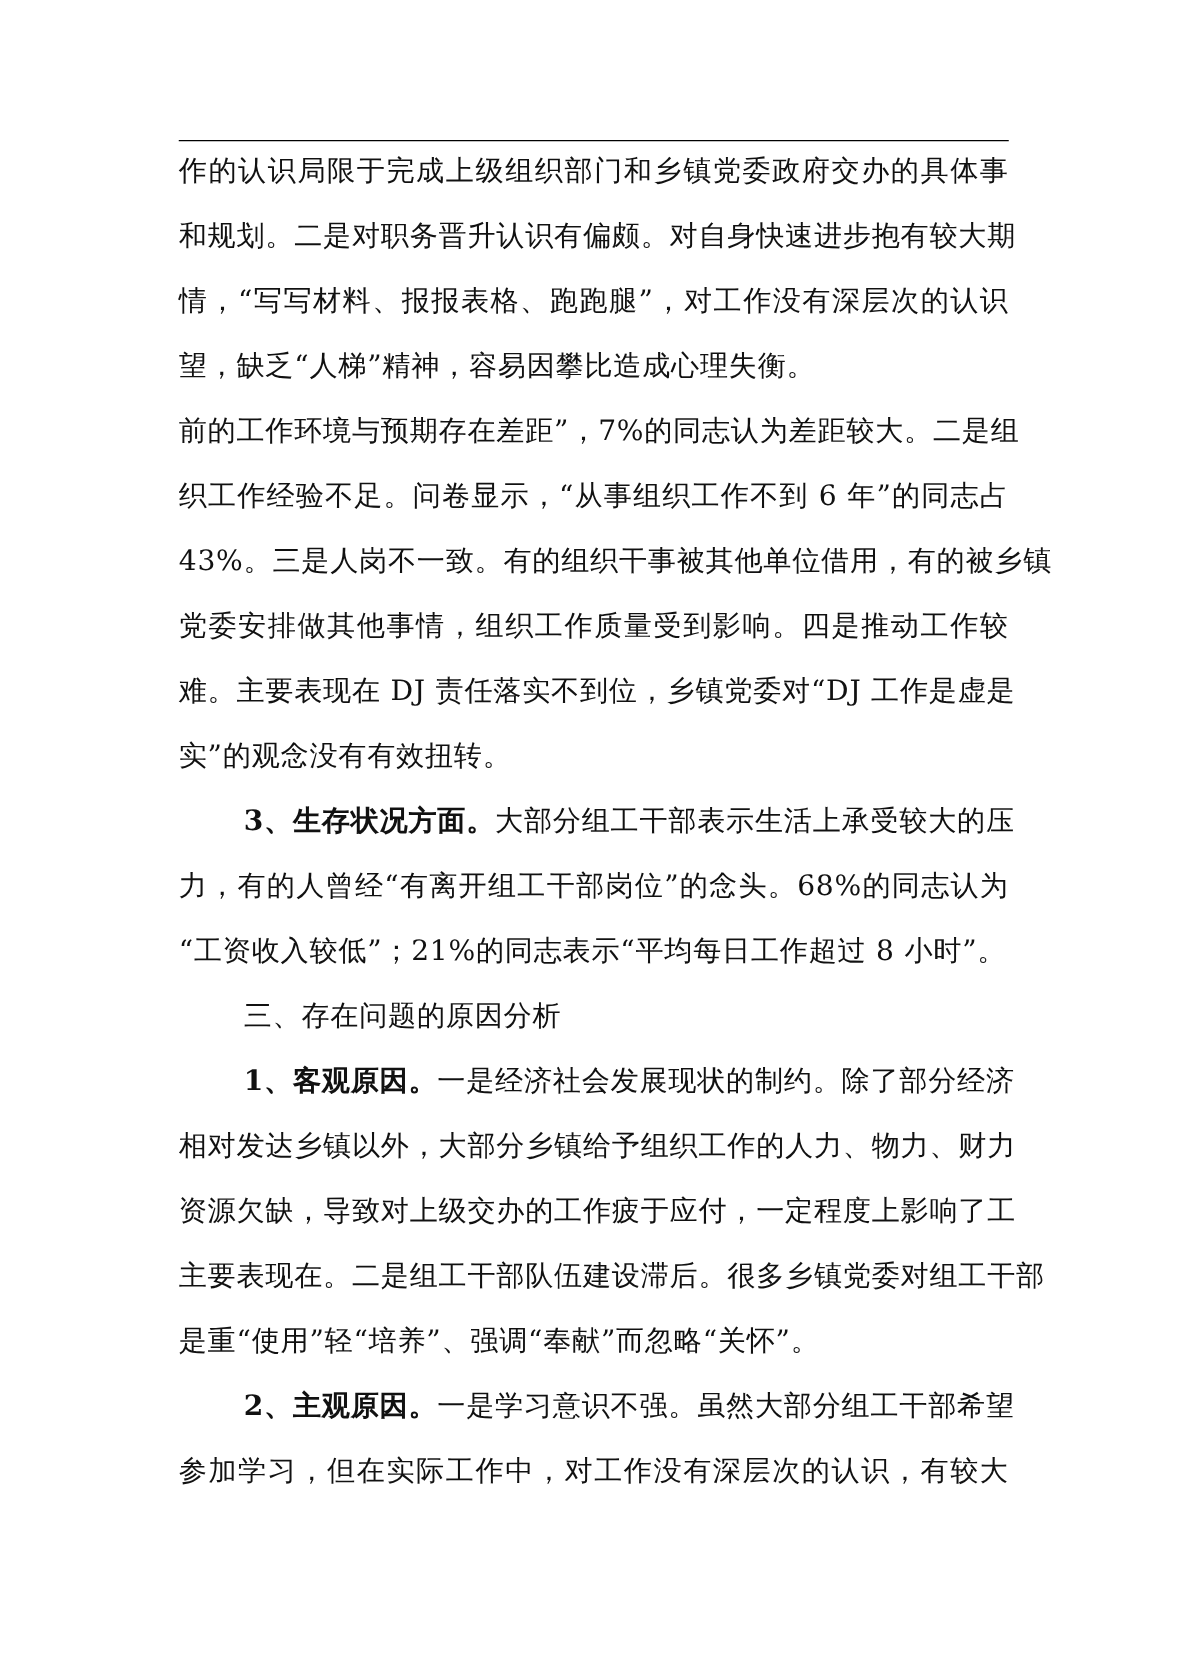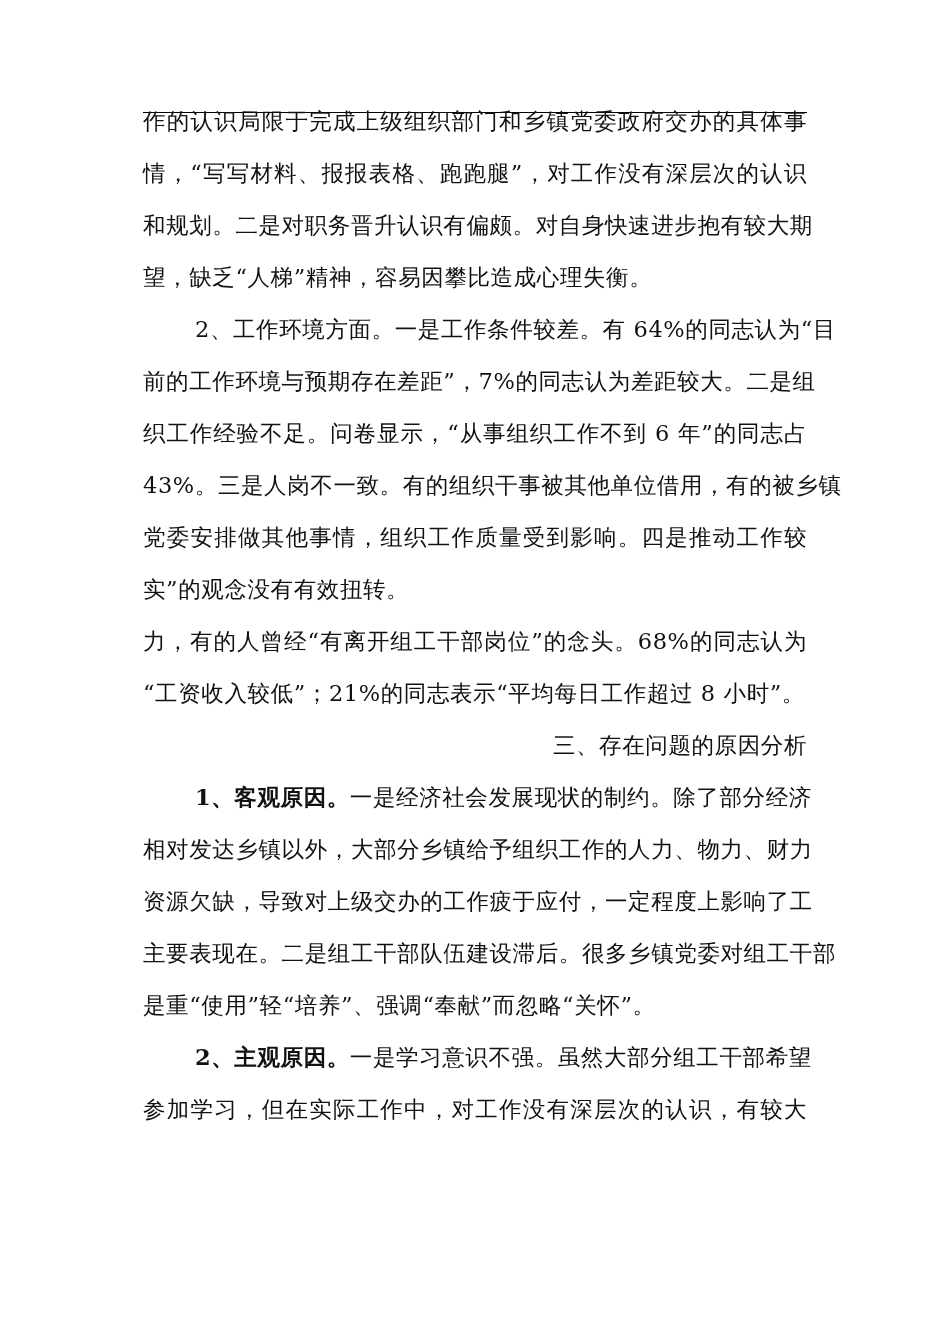--- a/index.html
+++ b/index.html
@@ -1,44 +1,45 @@
 <!DOCTYPE html>
 <html><head>
 <meta charset="utf-8">
 <style>
   html, body { margin: 0; padding: 0; background: #ffffff; }
   body { width: 950px; height: 1344px; position: relative; overflow: hidden;
          font-family: "DejaVu Serif", "Liberation Serif", serif; color: #111; }
   .rule { position: absolute; left: 143px; top: 112px; width: 664px; height: 0;
           border-top: 1.5px solid #000; }
-  .page { position: absolute; left: 143px; top: 98px; width: 664px; }
+  .page { position: absolute; left: 143px; top: 114px; width: 664px; }
   .line { height: 52px; line-height: 46px; font-size: 22.5px; white-space: nowrap;
           overflow: visible; letter-spacing: 0.6px; }
   .line.justify { text-align: justify; text-align-last: justify; }
-  .indent { padding-left: 52px; text-align: right; }
+  .indent { padding-left: 52px; }
   .b { font-weight: bold; }
 </style>
 </head>
 <body>
 
 <div class="rule"></div>
 
 <div class="page">
   <div class="line justify">作的认识局限于完成上级组织部门和乡镇党委政府交办的具体事</div>
+  <div class="line justify">和规划。二是对职务晋升认识有偏颇。对自身快速进步抱有较大期</div>
   <div class="line justify">情，“写写材料、报报表格、跑跑腿”，对工作没有深层次的认识</div>
-  <div class="line justify">和规划。二是对职务晋升认识有偏颇。对自身快速进步抱有较大期</div>
   <div class="line">望，缺乏“人梯”精神，容易因攀比造成心理失衡。</div>
 
-  <div class="line justify indent">2、工作环境方面。一是工作条件较差。有 64%的同志认为“目</div>
   <div class="line justify">前的工作环境与预期存在差距”，7%的同志认为差距较大。二是组</div>
   <div class="line justify">织工作经验不足。问卷显示，“从事组织工作不到 6 年”的同志占</div>
   <div class="line justify">43%。三是人岗不一致。有的组织干事被其他单位借用，有的被乡镇</div>
   <div class="line justify">党委安排做其他事情，组织工作质量受到影响。四是推动工作较</div>
+  <div class="line justify">难。主要表现在 DJ 责任落实不到位，乡镇党委对“DJ 工作是虚是</div>
   <div class="line">实”的观念没有有效扭转。</div>
 
+  <div class="line justify indent"><span class="b">3、生存状况方面。</span><span>大部分组工干部表示生活上承受较大的压</span></div>
   <div class="line justify">力，有的人曾经“有离开组工干部岗位”的念头。68%的同志认为</div>
   <div class="line">“工资收入较低”；21%的同志表示“平均每日工作超过 8 小时”。</div>
 
   <div class="line indent">三、存在问题的原因分析</div>
 
   <div class="line justify indent"><span class="b">1、客观原因。</span><span>一是经济社会发展现状的制约。除了部分经济</span></div>
   <div class="line justify">相对发达乡镇以外，大部分乡镇给予组织工作的人力、物力、财力</div>
   <div class="line justify">资源欠缺，导致对上级交办的工作疲于应付，一定程度上影响了工</div>
   <div class="line justify">主要表现在。二是组工干部队伍建设滞后。很多乡镇党委对组工干部</div>
   <div class="line">是重“使用”轻“培养”、强调“奉献”而忽略“关怀”。</div>

